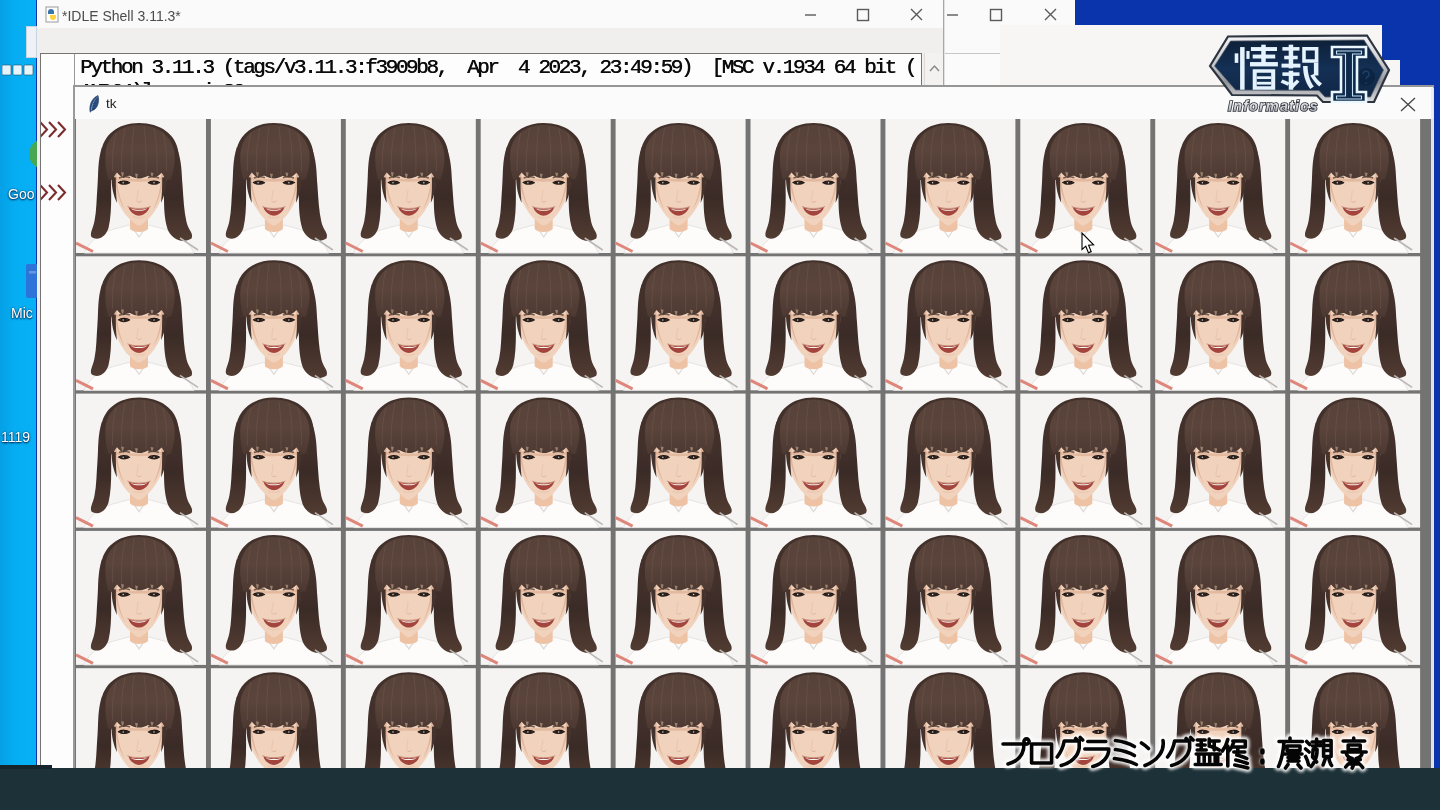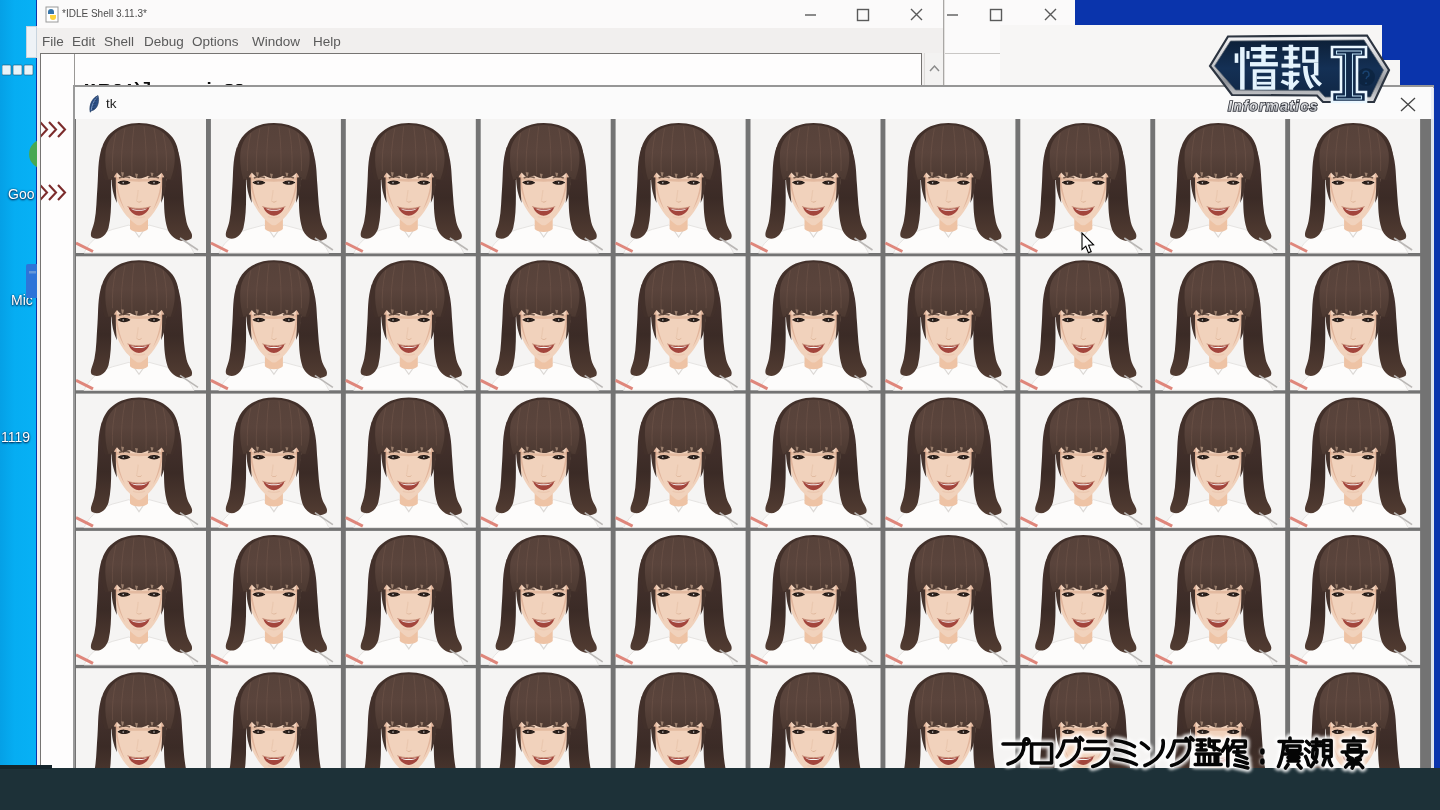--- a/index.html
+++ b/index.html
@@ -3,21 +3,21 @@
 *{margin:0;padding:0;box-sizing:border-box}
 html,body{width:1440px;height:810px;overflow:hidden;background:#0a34ac;font-family:"Liberation Sans",sans-serif}
 .abs{position:absolute}
 #stage{position:relative;width:1440px;height:810px}
 
 #ldesk{left:0;top:0;width:36px;height:769px;background:linear-gradient(90deg,#05a0e6 0%,#06adf2 40%,#07b1f5 100%)}
 .dlabel{position:absolute;color:#fff;font-size:14px;text-shadow:0 1px 2px rgba(0,0,40,.85),0 0 2px rgba(0,0,40,.6)}
 
 #winA{left:37px;top:0;width:907px;height:769px;background:#f1efee;border-right:1px solid #a9a7a5}
 #winA .tbar{position:absolute;left:0;top:0;width:100%;height:28px;background:#fbfafa}
-#winA .title{position:absolute;left:25px;top:8px;font-size:10px;color:#4c4c4c}
+#winA .title{position:absolute;left:25px;top:8px;font-size:14px;color:#4c4c4c}
 .cbtn{position:absolute;top:0;width:30px;height:26px;color:#5a5a5a}
 #menu{position:absolute;left:0;top:28px;width:100%;height:25px;background:#f1efee}
 #menu span{position:absolute;top:6px;font-size:13.5px;color:#5a5a5a}
 #txtarea{position:absolute;left:3px;top:53px;width:882px;height:716px;background:#fefdfd;border:1px solid #767472;overflow:hidden}
 #shline1{position:absolute;left:39px;top:2px;font-family:"Liberation Mono",monospace;font-size:21px;letter-spacing:-2.42px;color:#0c0c0c;white-space:pre;text-shadow:0.5px 0 #0c0c0c}
 #shline2{position:absolute;left:39px;top:26px;font-family:"Liberation Mono",monospace;font-size:21px;letter-spacing:-2.42px;color:#0c0c0c;white-space:pre;text-shadow:0.5px 0 #0c0c0c}
 .prmpt{position:absolute;left:-3px}
 #sbarA{position:absolute;right:0px;top:53px;width:19px;height:714px;background:#f3f2f1;border-left:1px solid #dddbd9}
 
 #winB{left:944px;top:0;width:131px;height:88px;background:#fbfafa;border-left:1px solid #e3e1df}
@@ -40,21 +40,21 @@
 
   <div class="abs" style="left:26px;top:26px;width:11px;height:32px;background:#eef2f6;border:1px solid #c8d4de"></div>
   <svg class="abs" style="left:2px;top:63px" width="34" height="15">
       <g fill="#f4f8fb" stroke="#1d4a6a" stroke-width=".6" opacity="0.95">
         <rect x="0" y="2" width="9" height="10" rx="1"></rect>
         <rect x="11" y="2" width="9" height="10" rx="1"></rect>
         <rect x="22" y="2" width="9" height="10" rx="1"></rect>
       </g>
     </svg>
   <div class="dlabel" style="left:8px;top:186px">Goo</div>
-  <div class="dlabel" style="left:11px;top:292px">Mic</div>
+  <div class="dlabel" style="left:11px;top:305px">Mic</div>
   <div class="dlabel" style="left:1px;top:429px">1119</div>
   <svg class="abs" style="left:0;top:137px" width="37" height="34">
       <circle cx="44" cy="17" r="15" fill="#48a852"></circle>
       <circle cx="44" cy="17" r="7" fill="#b8d8f4"></circle>
     </svg>
   <svg class="abs" style="left:0;top:262px" width="37" height="38">
       <rect x="26" y="2" width="22" height="34" rx="2" fill="#2e74d8"></rect>
       <rect x="29" y="9" width="7" height="2.5" fill="#7fa8dc" opacity="0.7"></rect>
     </svg>
 
@@ -68,30 +68,22 @@
     <div class="title">*IDLE Shell 3.11.3*</div>
     <svg class="cbtn" style="left:758px;top:2px" width="30" height="24">
         <line x1="10" y1="13" x2="21" y2="13" stroke="#5a5a5a" stroke-width="1.4"></line>
       </svg>
     <svg class="cbtn" style="left:811px;top:2px" width="30" height="24">
         <rect x="9.5" y="7.5" width="11" height="11" fill="none" stroke="#5a5a5a" stroke-width="1.4"></rect>
       </svg>
     <svg class="cbtn" style="left:864px;top:2px" width="30" height="24">
         <path d="M10,7 L21,18 M21,7 L10,18" stroke="#5a5a5a" stroke-width="1.4"></path>
       </svg>
-    <div id="menu">
-      <span style="left:5px">File</span>
-        <span style="left:35px">Edit</span>
-        <span style="left:67px">Shell</span>
-        <span style="left:107px">Debug</span>
-        <span style="left:155px">Options</span>
-        <span style="left:215px">Window</span>
-        <span style="left:276px">Help</span>
-    </div>
     <div id="txtarea">
+      <div id="shline1">Python 3.11.3 (tags/v3.11.3:f3909b8,  Apr  4 2023, 23:49:59)  [MSC v.1934 64 bit (</div>
       <div id="shline2">AMD64)] on win32</div>
       <svg class="prmpt" style="top:66px" width="30" height="19">
           <path d="M2,2 L9,9.5 L2,17 M11,2 L18,9.5 L11,17 M20,2 L27,9.5 L20,17" fill="none" stroke="#7c2c2c" stroke-width="2.1"></path>
         </svg>
       <svg class="prmpt" style="top:129px" width="30" height="19">
           <path d="M2,2 L9,9.5 L2,17 M11,2 L18,9.5 L11,17 M20,2 L27,9.5 L20,17" fill="none" stroke="#7c2c2c" stroke-width="2.1"></path>
         </svg>
       <div style="position:absolute;left:33px;top:0;width:1px;height:714px;background:#9a9896"></div>
     </div>
     <div id="sbarA">

